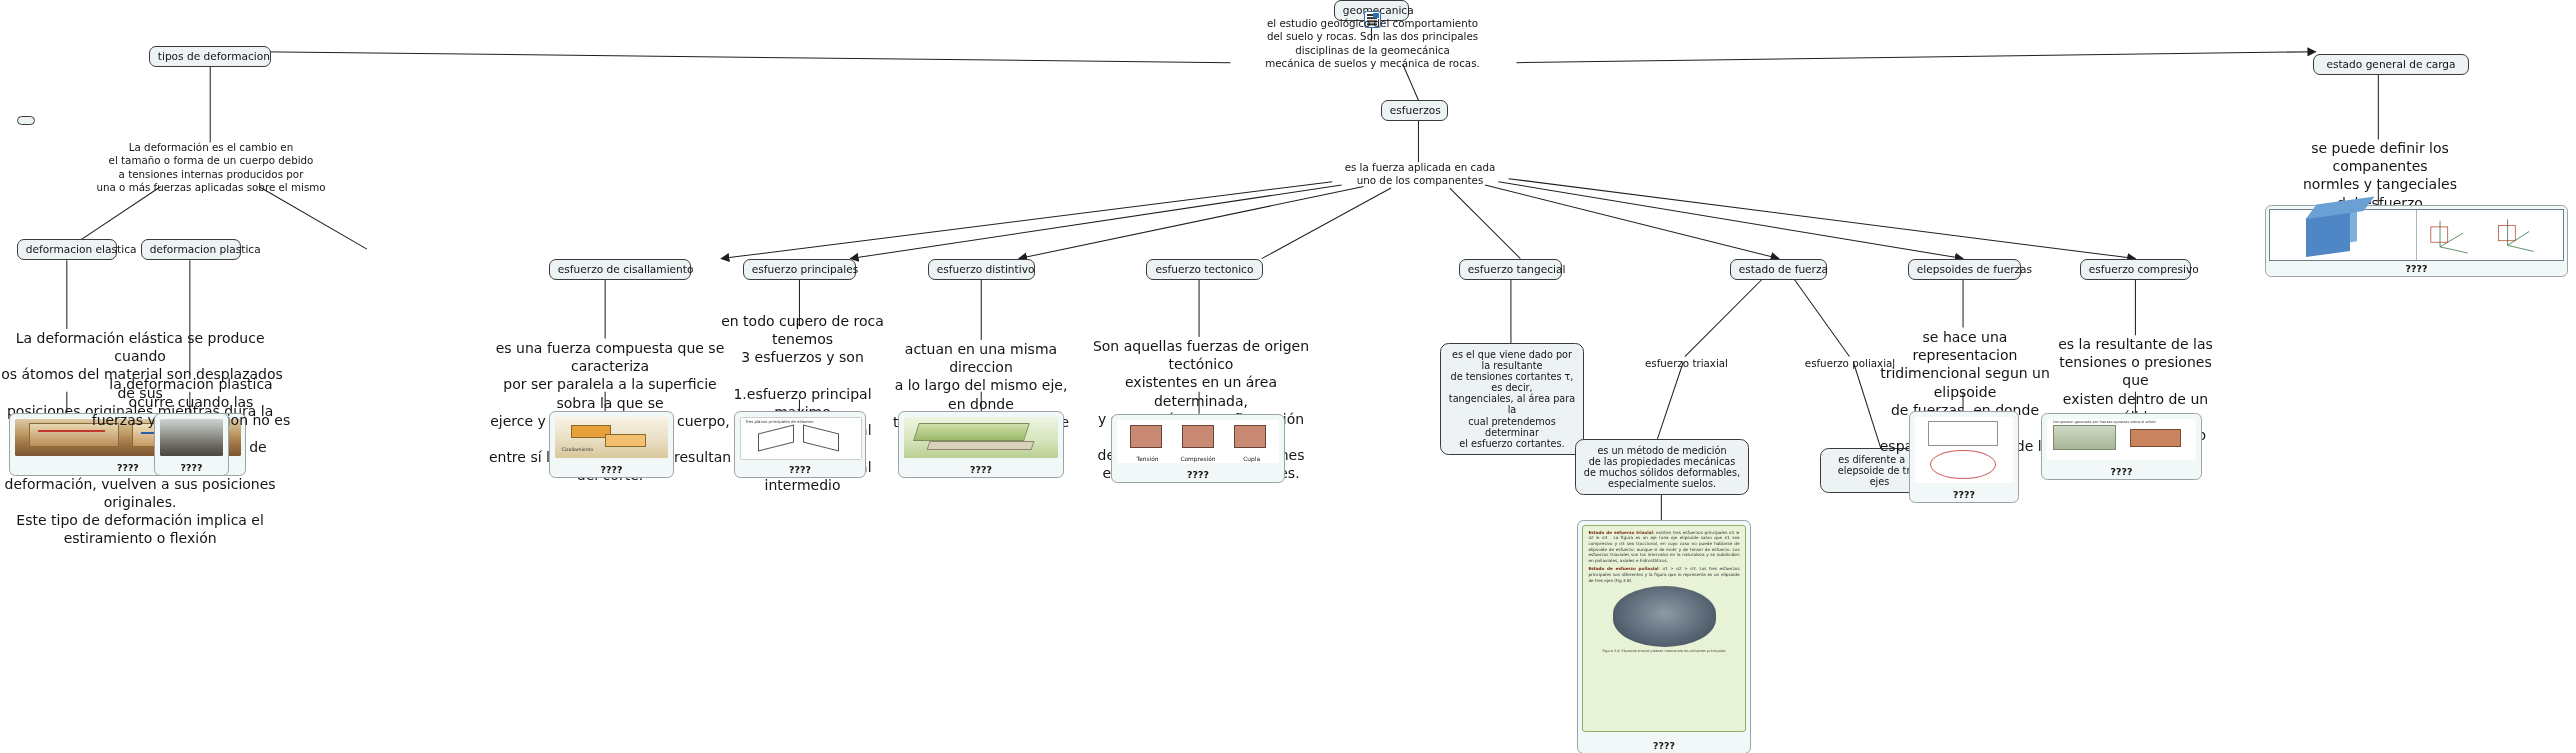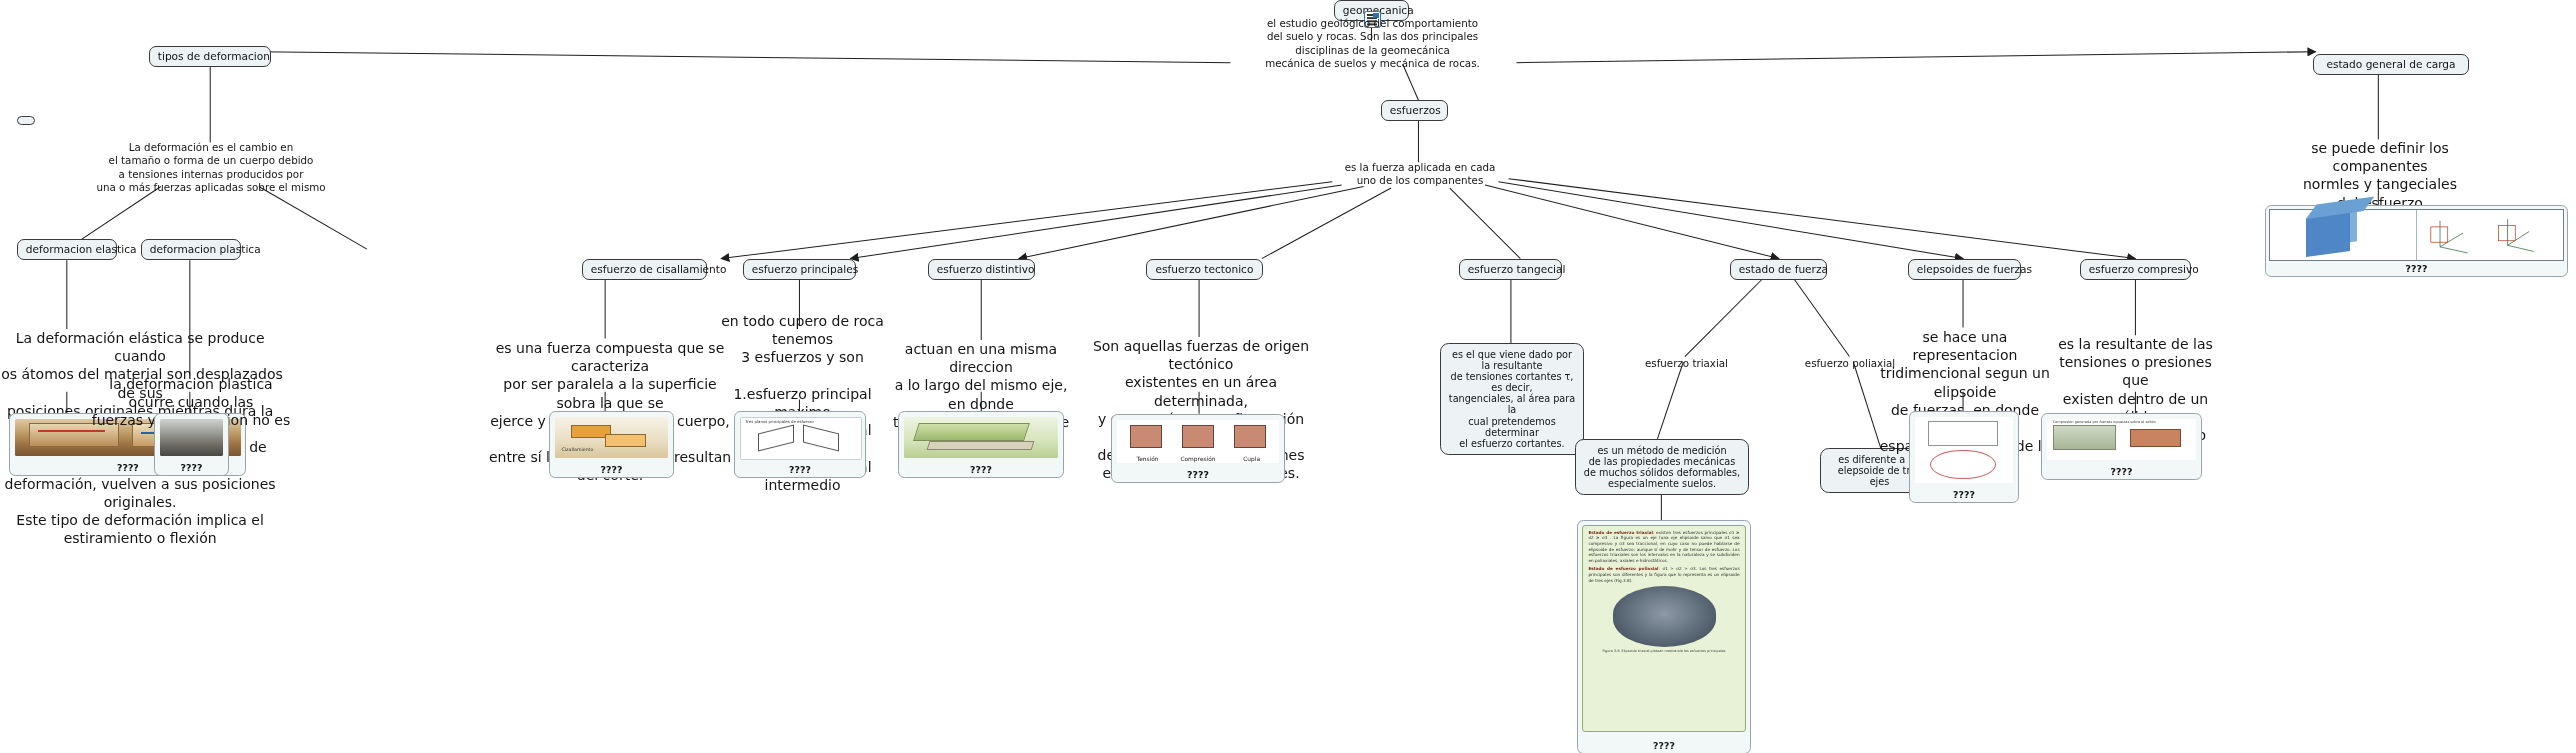--- a/index.html
+++ b/index.html
@@ -219,21 +219,21 @@
 fuerzas y deformacion no es constante</div>
   <div class="imgcard" style="left:154px;top:413px;width:75px;height:63px;">
     <div class="thumb t-rock"></div>
     <div class="cap">????</div>
   </div>
 
   <div class="node" style="left:1381px;top:100px;width:67px;">esfuerzos</div>
   <div class="desc" style="left:1326px;top:161px;width:188px;">es la fuerza aplicada en cada
 uno de los companentes</div>
 
-  <div class="node" style="left:549px;top:259px;width:125px;margin-left:33px;">esfuerzo de cisallamiento</div>
+  <div class="node" style="left:549px;top:259px;width:142px;">esfuerzo de cisallamiento</div>
   <div class="desc small" style="left:486px;top:339px;width:248px;">es una fuerza compuesta que se caracteriza
 por ser paralela a la superficie sobra la que se
 ejerce y tiende a dividir al cuerpo, desplazando
 entre sí las secciones que resultan del corte.</div>
   <div class="imgcard" style="left:549px;top:411px;width:125px;height:67px;">
     <div class="thumb t-tan">
       <div class="blk" style="left:14%;top:20%;width:36%;height:30%;background:#e8a03a;border:0.8px solid #8a6a2a;"></div>
       <div class="blk" style="left:44%;top:42%;width:36%;height:30%;background:#f2c070;border:0.8px solid #8a6a2a;"></div>
       <div style="position:absolute;left:6%;bottom:16%;font-size:4.7px;color:#333;">Cizallamiento</div>
     </div>

